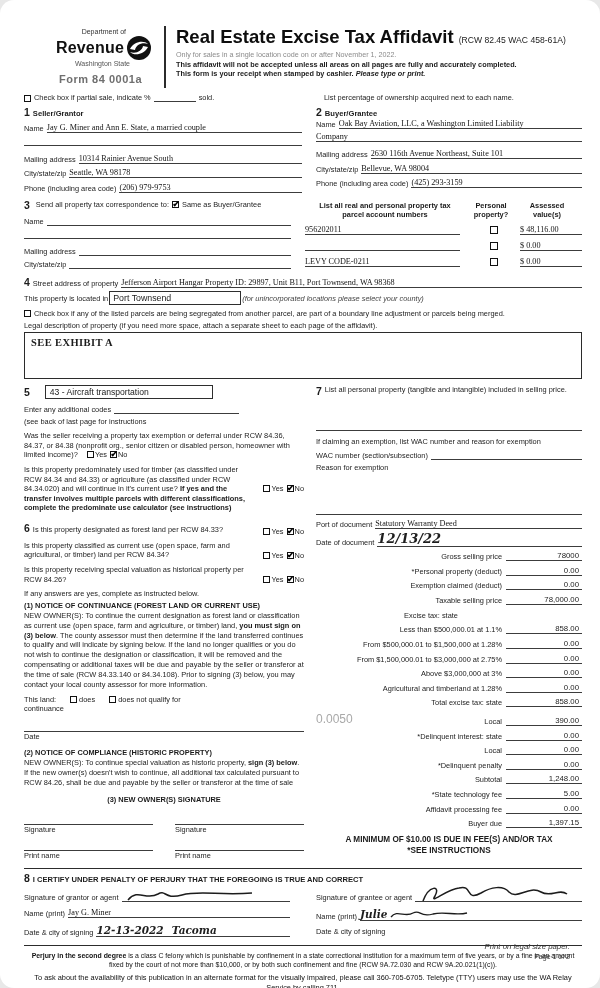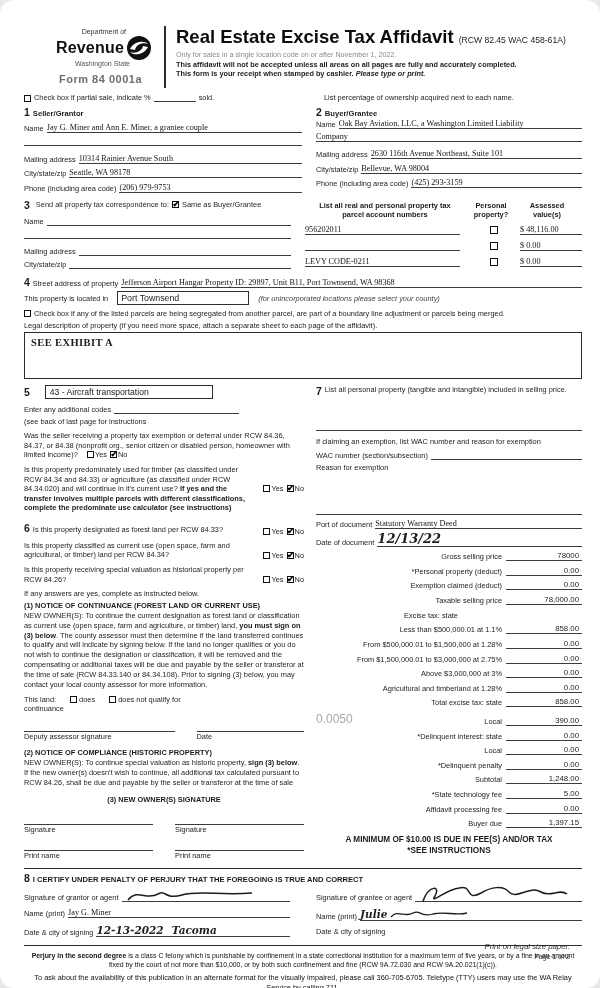--- a/index.html
+++ b/index.html
@@ -54,21 +54,21 @@
   
   .parcel-table { margin-top:2px; }
   .ptab-head { display:flex; text-align:center; font-weight:bold; }
   .ptab-c1 { width:160px; } .ptab-c2 { width:52px; } .ptab-c3 { width:60px; }
   .ptab-row { display:flex; align-items:flex-end; margin-top:6px; }
   .ptab-row .pfill { width:155px; border-bottom:1px solid #3c3c3c; min-height:9px; margin-right:8px;}
   .ptab-row .pbox { width:52px; text-align:center; }
   .ptab-row .pval { width:62px; border-bottom:1px solid #3c3c3c; }
   
   .sec4 { margin-top:7px; }
-  .located-row { display:flex; align-items:center; margin-top:3px; gap:9px;}
+  .located-row { display:flex; align-items:center; margin-top:3px; gap:1px;}
   .located-box { border:1.2px solid #2e2e2e; width:132px; height:14px; font-size:8.8px; padding:1px 3px; color:#222;}
   .located-note { font-style:italic; color:#444; }
   .seg-row { display:flex; gap:3px; margin-top:4px; align-items:center;}
   .legal-box { border:1.4px solid #2b2b2b; height:47px; margin-top:2px; padding:4px 6px; }
   .exhibit { font-family:"Liberation Serif", serif; font-weight:bold; font-size:10.5px; letter-spacing:.4px;}
   
   .main-cols { display:flex; margin-top:6px; }
   .mcl { width:292px; padding-right:12px; }
   .mcr { flex:1; }
   .code-row { display:flex; align-items:center; gap:12px; }
@@ -146,21 +146,21 @@
       <span>sold.</span>
     </div>
     <div>List percentage of ownership acquired next to each name.</div>
   </div>
 
   <div class="cols2">
     <div class="colL">
       <div class="sec-head"><span class="secno">1</span><span class="ttl">Seller/Grantor</span></div>
       <div class="fld">
           <span class="lbl">Name</span>
-          <span class="fill"><span class="val">Jay G. Miner and Ann E. Miner, a grantee couple</span></span>
+          <span class="fill"><span class="val">Jay G. Miner and Ann E. State, a married couple</span></span>
         </div>
       <div class="blankline"></div>
       <div class="fld" style="margin-top:8px;">
           <span class="lbl">Mailing address</span>
           <span class="fill"><span class="val">10314 Rainier Avenue South</span></span>
         </div>
       <div class="fld">
           <span class="lbl">City/state/zip</span>
           <span class="fill"><span class="val">Seattle, WA 98178</span></span>
         </div>
@@ -308,24 +308,20 @@
       <div class="notice-body"><span>NEW OWNER(S): To continue the current designation as forest land or classification as current use (open space, farm and agriculture, or timber) land, </span><span class="bold">you must sign on (3) below</span><span>. The county assessor must then determine if the land transferred continues to qualify and will indicate by signing below. If the land no longer qualifies or you do not wish to continue the designation or classification, it will be removed and the compensating or additional taxes will be due and payable by the seller or transferor at the time of sale (RCW 84.33.140 or 84.34.108). Prior to signing (3) below, you may contact your local county assessor for more information.</span></div>
 
       <div class="thisland">
         <span>This land:</span>
         <span><span class="cb"></span> <span>does</span></span>
         <span><span class="cb"></span> <span>does not qualify for</span></span>
       </div>
       <div>continuance</div>
 
       <div class="two-sig" style="margin-top:8px;">
-        <div style="flex:1.4;">
-          <div class="sig-line"></div>
-          <div>Deputy assessor signature</div>
-        </div>
         <div>
           <div class="sig-line"></div>
           <div>Date</div>
         </div>
       </div>
 
       <div class="bold" style="margin-top:7px;">(2) NOTICE OF COMPLIANCE (HISTORIC PROPERTY)</div>
       <div class="notice-body"><span>NEW OWNER(S): To continue special valuation as historic property, </span><span class="bold">sign (3) below</span><span>. If the new owner(s) doesn't wish to continue, all additional tax calculated pursuant to RCW 84.26, shall be due and payable by the seller or transferor at the time of sale</span></div>
 
       <div class="bold center" style="margin-top:7px;">(3) NEW OWNER(S) SIGNATURE</div>

